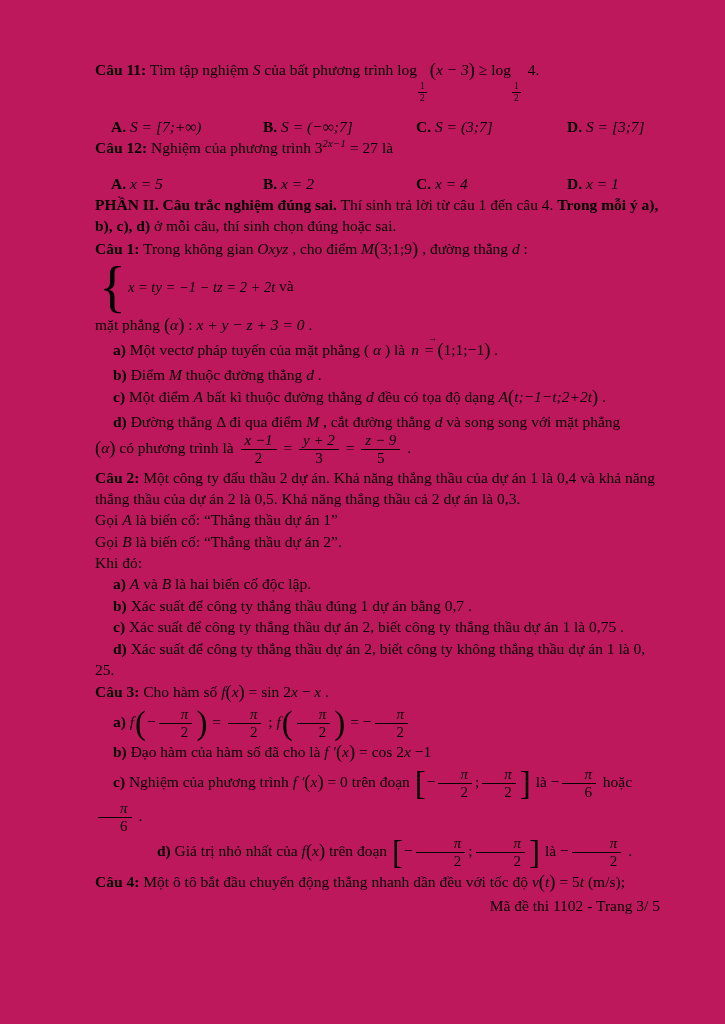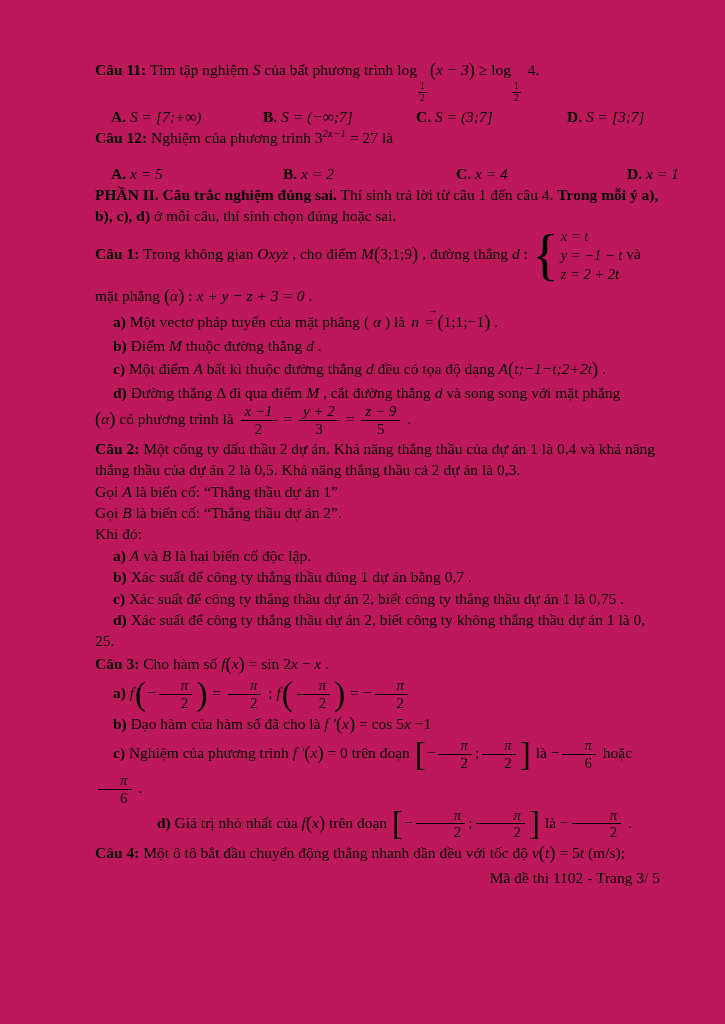--- a/index.html
+++ b/index.html
@@ -37,26 +37,26 @@
   .big { font-size:18.5px; vertical-align:-1px; }
   .Big { font-size:33px; font-weight:400; vertical-align:middle; line-height:1; margin:0 1px; }
 
   
   .vec { position:relative; padding:0 2px; }
   .vec .vecarrow { position:absolute; top:-9px; left:1px; font-size:9px; font-style:normal; }
 
   
   .sys { display:inline-flex; align-items:center; vertical-align:middle; margin-left:4px; }
   .sys .brace { font-size:56px; line-height:.9; font-weight:400; }
-  .sys .syslines { display:inline-flex; flex-direction:column; font-style:italic;
-                   font-size:14.5px; line-height:1.32; text-align:left; padding-left:2px; }
+  .sys .syslines { display:inline-flex; flex-direction:row; font-style:italic;
+                   font-size:14.5px; line-height:1.32; text-align:center; padding-left:2px; }
 
   
-  .mt4{margin-top:4px;} .mt6{margin-top:2px;} .mt8{margin-top:8px;}
-  .mt10{margin-top:10px;} .mt12{margin-top:12px;} .mt14{margin-top:14px;gap:20px;}
+  .mt4{margin-top:4px;} .mt6{margin-top:12px;} .mt8{margin-top:8px;}
+  .mt10{margin-top:10px;} .mt12{margin-top:12px;} .mt14{margin-top:14px;}
   .mt16{margin-top:16px;} .mt18{margin-top:18px;}
 
   .footer { text-align:right; margin-top:18px; }
 </style>
 </head>
 <body>
 
 <div class="page">
 
   <p class="para"><span class="rb">Câu 11:</span><span> Tìm tập nghiệm </span><span class="ri">S</span><span> của bất phương trình </span><span>log</span><span class="frac fracsm">
@@ -123,21 +123,21 @@
       </span><span class="Big">)</span><span> = </span><span class="frac">
         <span class="num" style="border-bottom: 1px solid rgb(0, 0, 0);">π</span>
         <span class="den">2</span>
       </span><span> ; </span><span class="ri">f</span><span class="Big">(</span><span class="frac">
         <span class="num" style="border-bottom: 1px solid rgb(0, 0, 0);">π</span>
         <span class="den">2</span>
       </span><span class="Big">)</span><span> = −</span><span class="frac">
         <span class="num" style="border-bottom: 1px solid rgb(0, 0, 0);">π</span>
         <span class="den">2</span>
       </span></p>
-  <p class="para indent mt8"><span class="rb">b)</span><span> Đạo hàm của hàm số đã cho là </span><span class="ri">f ′</span><span class="big">(</span><span class="ri">x</span><span class="big">)</span><span> = cos 5</span><span class="ri">x</span><span> −1</span></p>
+  <p class="para indent mt8"><span class="rb">b)</span><span> Đạo hàm của hàm số đã cho là </span><span class="ri">f ′</span><span class="big">(</span><span class="ri">x</span><span class="big">)</span><span> = cos 2</span><span class="ri">x</span><span> −1</span></p>
   <p class="para indent mt4"><span class="rb">c)</span><span> Nghiệm của phương trình </span><span class="ri">f ′</span><span class="big">(</span><span class="ri">x</span><span class="big">)</span><span> = 0 trên đoạn </span><span class="Big">[</span><span>−</span><span class="frac">
         <span class="num" style="border-bottom: 1px solid rgb(0, 0, 0);">π</span>
         <span class="den">2</span>
       </span><span>;</span><span class="frac">
         <span class="num" style="border-bottom: 1px solid rgb(0, 0, 0);">π</span>
         <span class="den">2</span>
       </span><span class="Big">]</span><span> là −</span><span class="frac">
         <span class="num" style="border-bottom: 1px solid rgb(0, 0, 0);">π</span>
         <span class="den">6</span>
       </span><span> hoặc </span><span class="frac">

